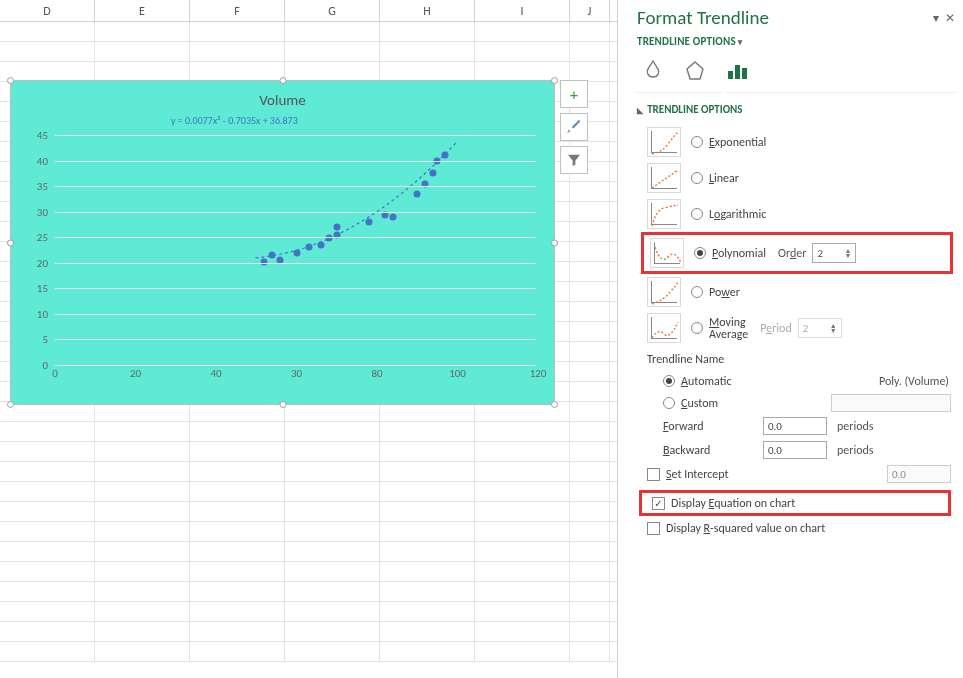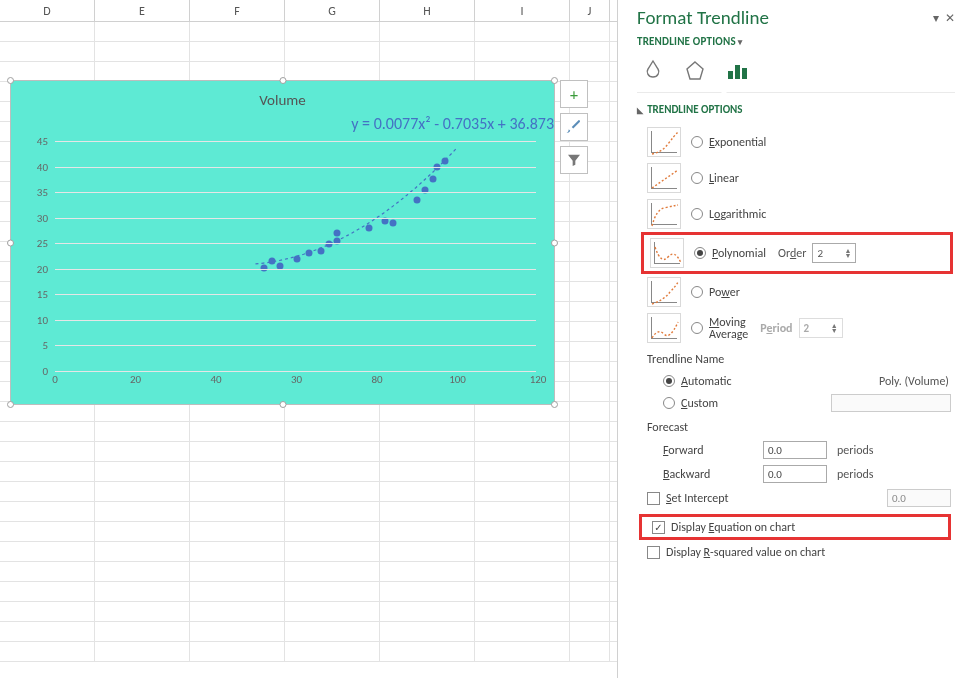--- a/index.html
+++ b/index.html
@@ -58,22 +58,22 @@
   border: 1px solid #a0a0a0;
   border-radius: 50%;
 }
 .chart-title {
   text-align: center;
   padding: 10px 0 4px 0;
   font-size: 15px;
   color: #555;
 }
 .chart-equation {
-  text-align: right;
-  font-size: 16px;
+  text-align: left;
+  font-size: 10px;
   color: #4472c4;
   padding: 1px 0 0 160px;
 }
 .chart-area {
   position: relative;
   margin: 8px 18px 10px 44px;
   height: 230px;
 }
 .y-axis {
   position: absolute;
@@ -288,21 +288,21 @@
 .chk-ro {
   width: 64px; height: 18px;
   border: 1px solid #ccc;
   margin-left: auto; margin-right: 4px;
   background: #fafafa;
   color:#888;
   font-size:11px;
   padding:0 4px;
   display:flex;align-items:center;
 }
-.disabled { color: #aaa; font-weight: bold; }
+.disabled { color: #aaa; }
 .highlight2 {
   border: 3px solid #e63333;
   margin: 4px 4px 2px 2px;
 }
 </style>
 </head>
 <body>
 
 <div class="worksheet">
   <div class="col-headers">
@@ -820,21 +820,20 @@
     <div class="radio checked"></div>
     <span><span class="underline">A</span>utomatic</span>
     <span class="named-value">Poly. (Volume)</span>
   </div>
   <div class="named-row">
     <div class="radio"></div>
     <span><span class="underline">C</span>ustom</span>
     <div class="named-input"></div>
   </div>
 
-  <div class="sub-head">Forecast</div>
   <div class="fc-row">
     <span class="fc-label"><span class="underline">F</span>orward</span>
     <div class="fc-input">0.0</div>
     <span class="fc-unit">periods</span>
   </div>
   <div class="fc-row">
     <span class="fc-label"><span class="underline">B</span>ackward</span>
     <div class="fc-input">0.0</div>
     <span class="fc-unit">periods</span>
   </div>

